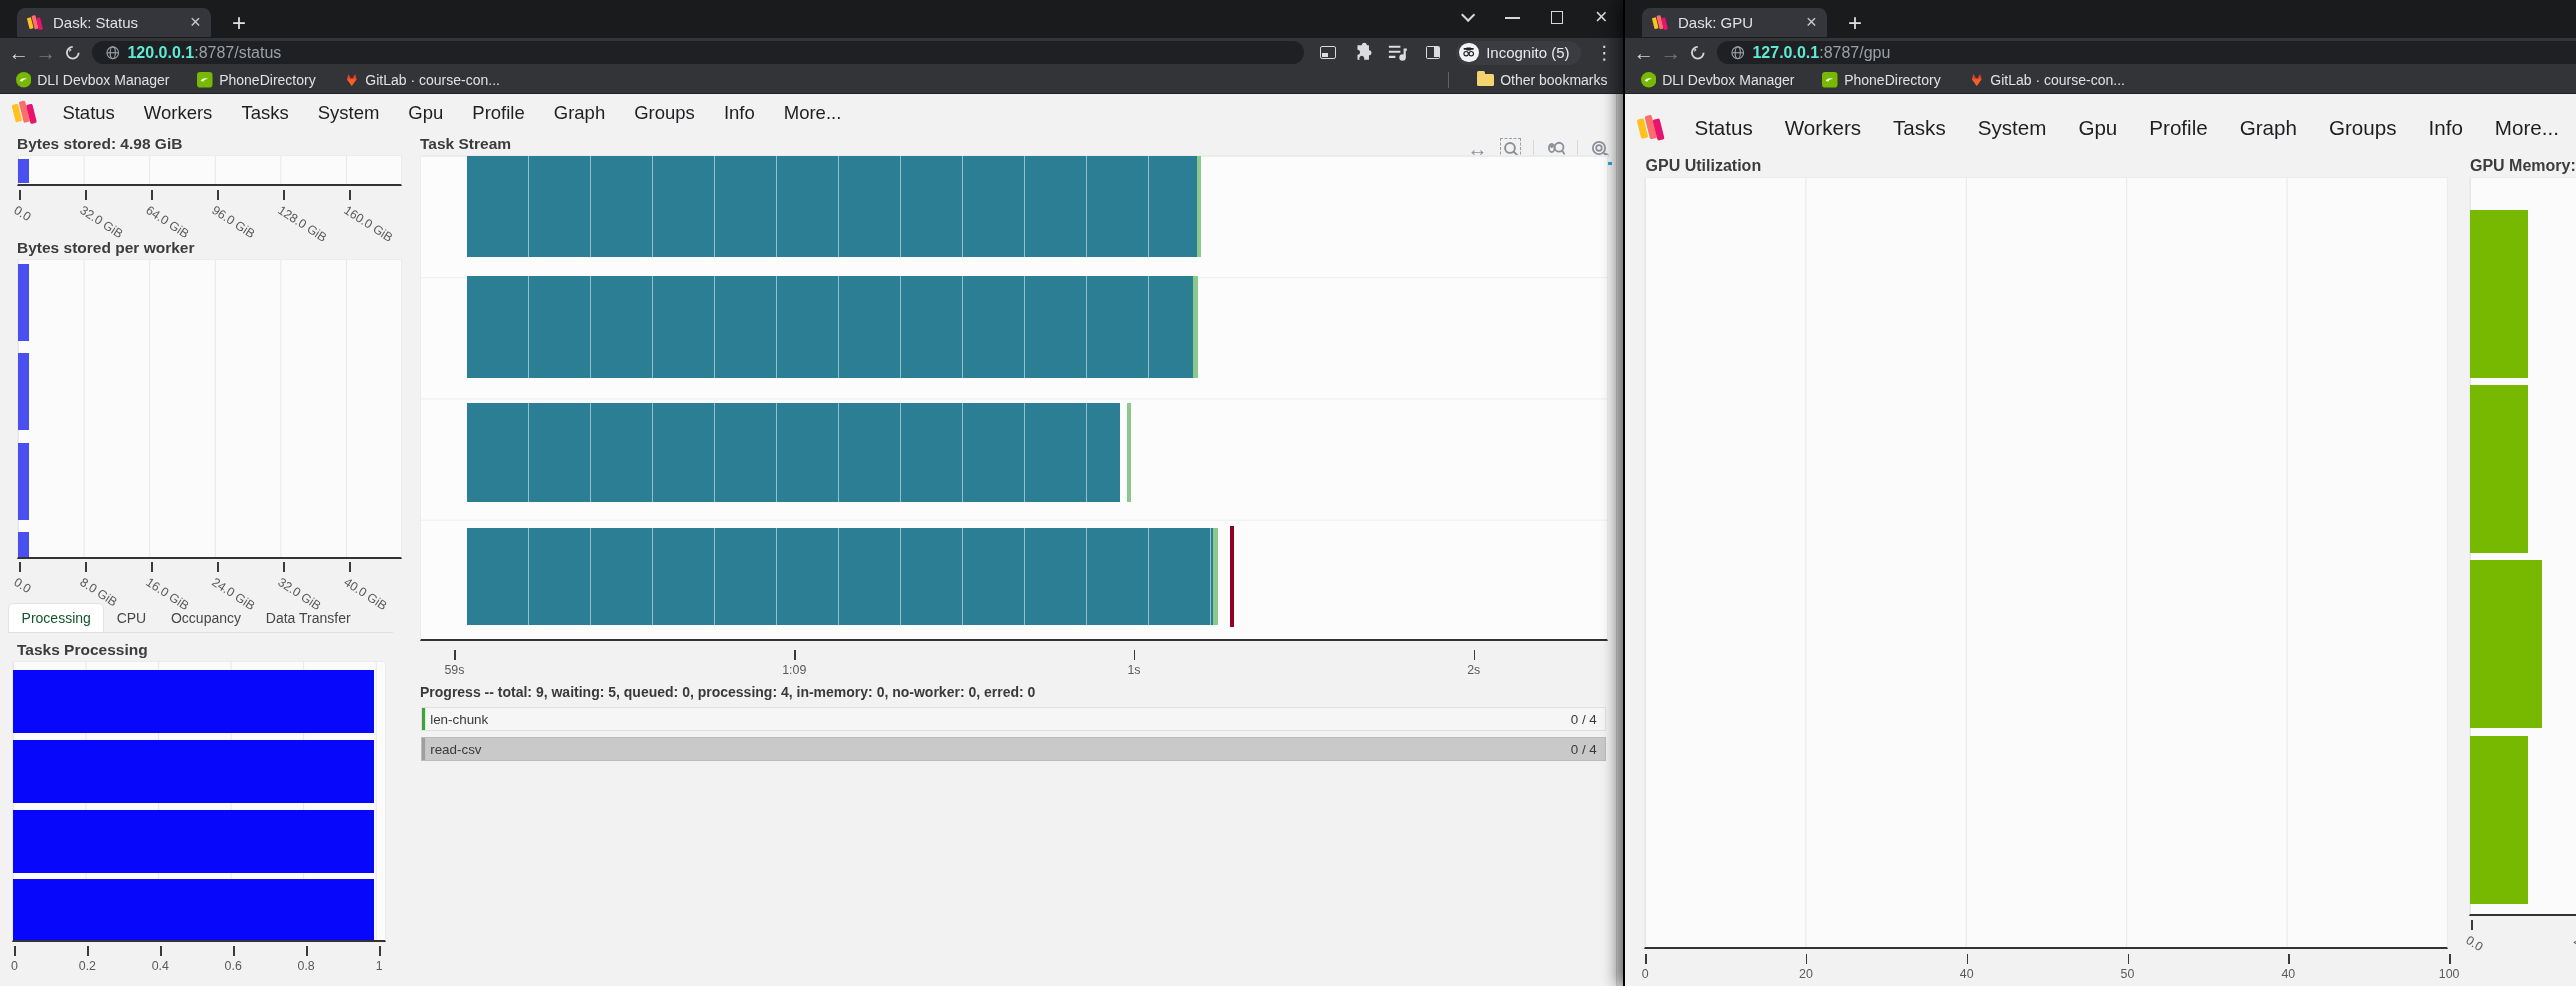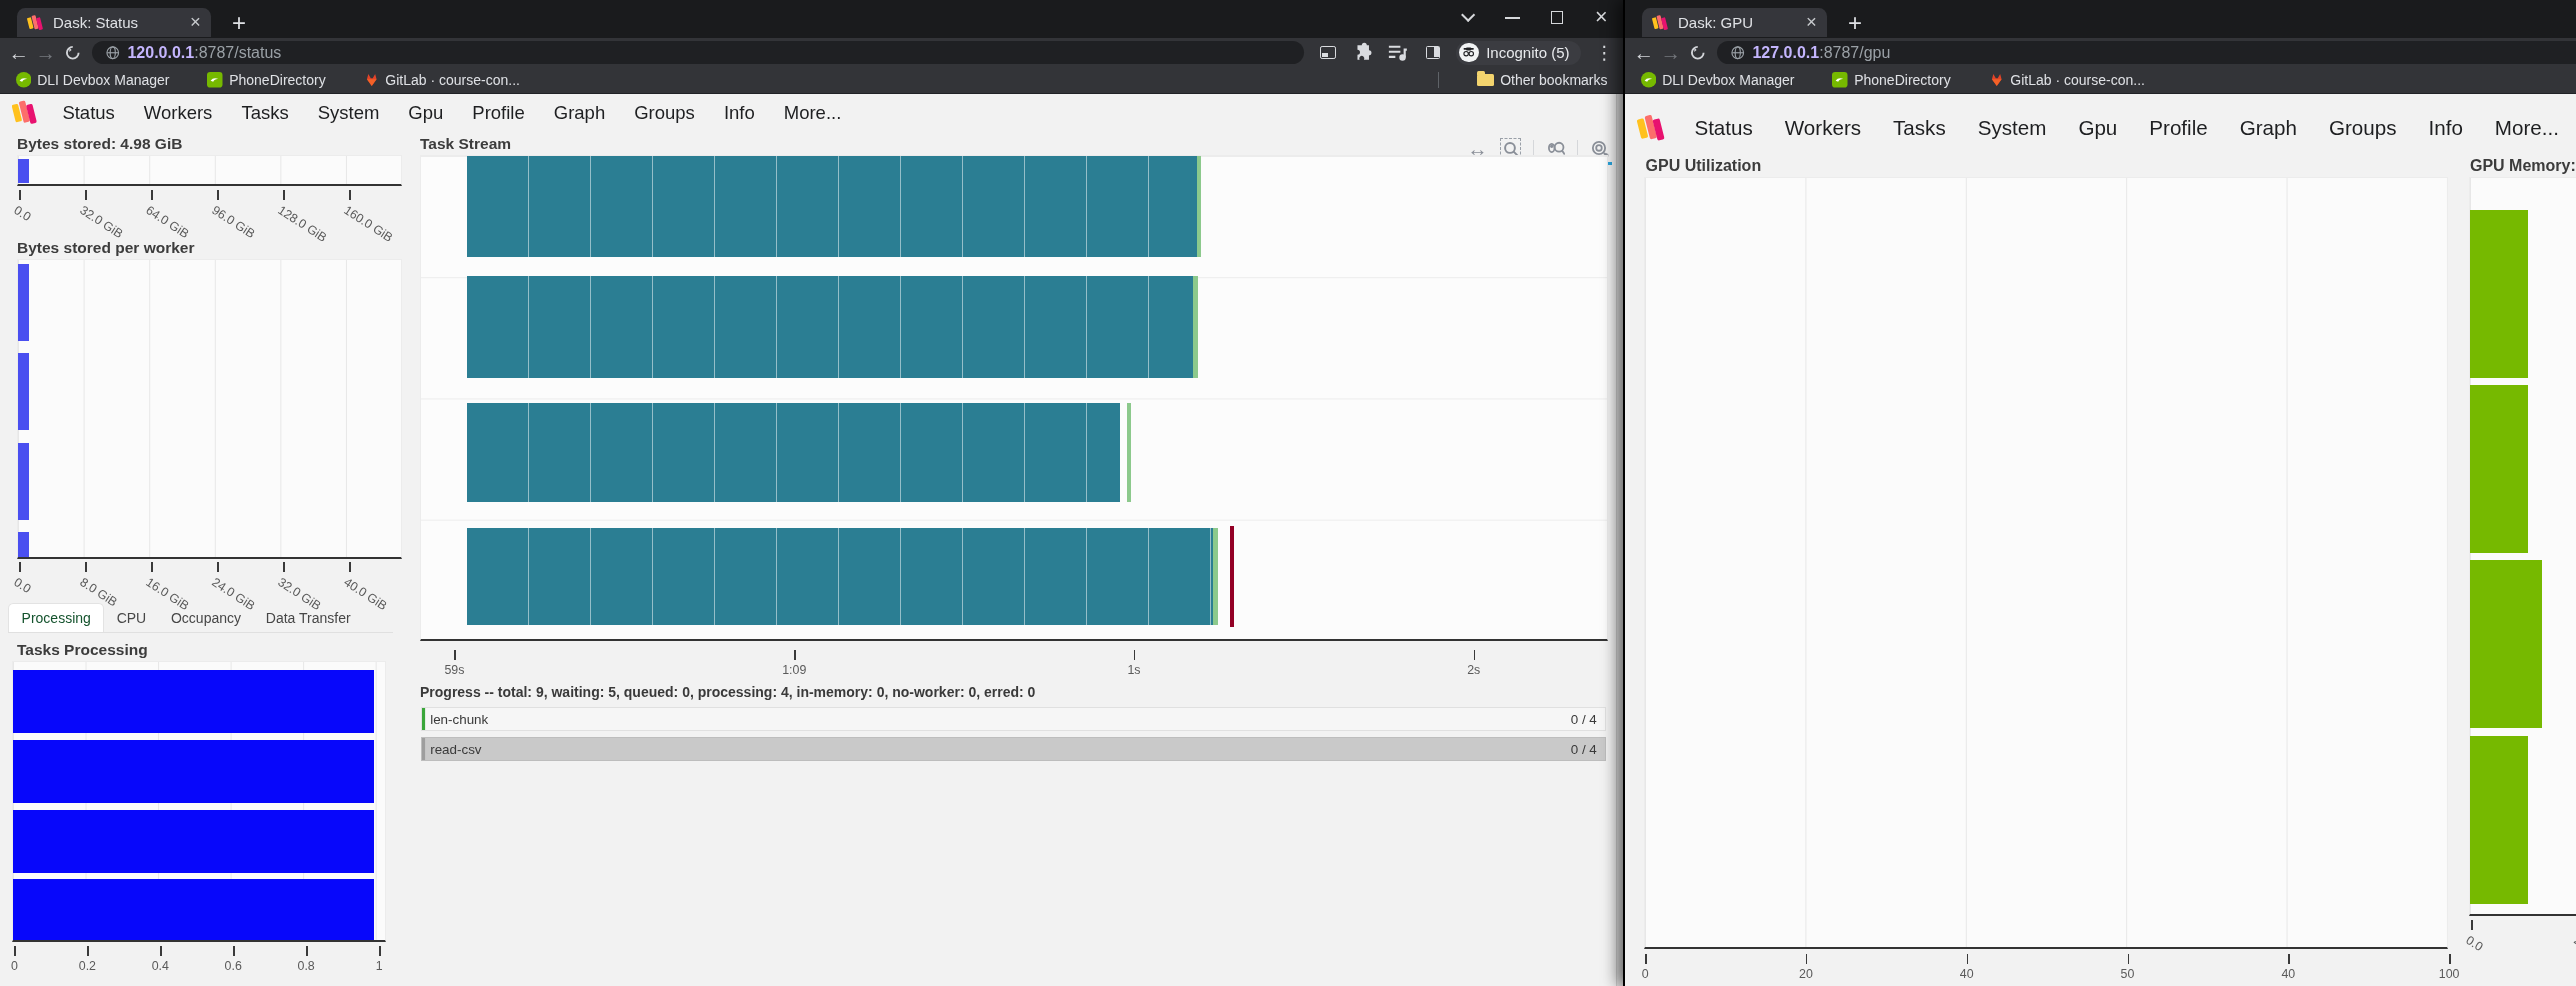--- a/index.html
+++ b/index.html
@@ -31,39 +31,39 @@
              display:flex; align-items:center; }
   .navbtn { width:27px; height:27px; display:flex; align-items:center; justify-content:center;
             font-size:20.6px; color:#d3d5d9; }
   .navbtn.dim { color:#75787d; }
   .i-back::before { content:'←'; } .i-fwd::before { content:'→'; }
   .reload svg { width:17.5px; height:17.5px; }
   .urlpill { height:23px; background:#1f2023; border-radius:12px; display:flex; align-items:center;
              gap:7.2px; padding:0 12.4px; margin-left:6.2px; flex:1; max-width:1288px; }
   .urlpill .globe svg { width:15.5px; height:15.5px; display:block; }
   .url { font-size:16px; white-space:nowrap; }
-  .url .host { color:#c4b5fd; font-weight:bold; }
+  .url .host { color:#5eead4; font-weight:bold; }
   .url .path { color:#9aa0a6; }
   .tb-icons { display:flex; align-items:center; gap:12px; margin-left:12.4px; margin-right:7.2px; }
   .tbi { width:23px; height:23px; display:flex; align-items:center; justify-content:center; color:#dadce0; }
   .pipbox { width:15.5px; height:13.4px; border:1.5px solid #dadce0; border-radius:2.1px; position:relative; }
   .pipbox::after { content:''; position:absolute; left:1px; bottom:1px; width:6.2px; height:4.6px; background:#dadce0; }
   .sidebox { width:14.4px; height:13.4px; border:1.5px solid #dadce0; border-radius:1.5px; position:relative; }
   .sidebox::after { content:''; position:absolute; right:0; top:0; width:5.2px; height:10.3px; background:#dadce0; }
   .incog { height:24px; background:#3b3c41; border-radius:12px; display:flex; align-items:center;
            gap:7.2px; padding:0 11.3px 0 3.1px; }
   .incog .badge { width:19.6px; height:19.6px; border-radius:50%; background:#f1f3f4; display:flex;
                   align-items:center; justify-content:center; }
   .incog .badge svg { width:13.4px; height:11.3px; }
   .incog .lbl { font-size:15px; color:#e8eaed; white-space:nowrap; }
   .i-dots::before { content:'⋮'; }
   .dots3 { font-size:18.5px; color:#dadce0; }
 
   .bookbar { position:absolute; left:0; top:67px; width:100%; height:27px; background:#333438;
-             border-bottom:0.5px solid #212226; display:flex; align-items:center; padding:0 15.5px; gap:38px; }
+             border-bottom:0.5px solid #212226; display:flex; align-items:center; padding:0 15.5px; gap:28px; }
   .bm { display:flex; align-items:center; gap:6.2px; }
   .bm .lbl { font-size:14px; color:#dfe1e5; white-space:nowrap; }
   .bm svg { width:15.5px; height:15.5px; display:block; }
   .bookspacer { flex:1; }
   .vsep { width:1px; height:16.5px; background:#5f6368; }
   .folder { width:16.5px; height:12.4px; background:#f3d46e; border-radius:1.5px; position:relative; }
   .folder::before { content:''; position:absolute; left:0; top:-3.1px; width:7.2px; height:4.1px;
                     background:#f3d46e; border-radius:1.5px 1.5px 0 0; }
 
   

